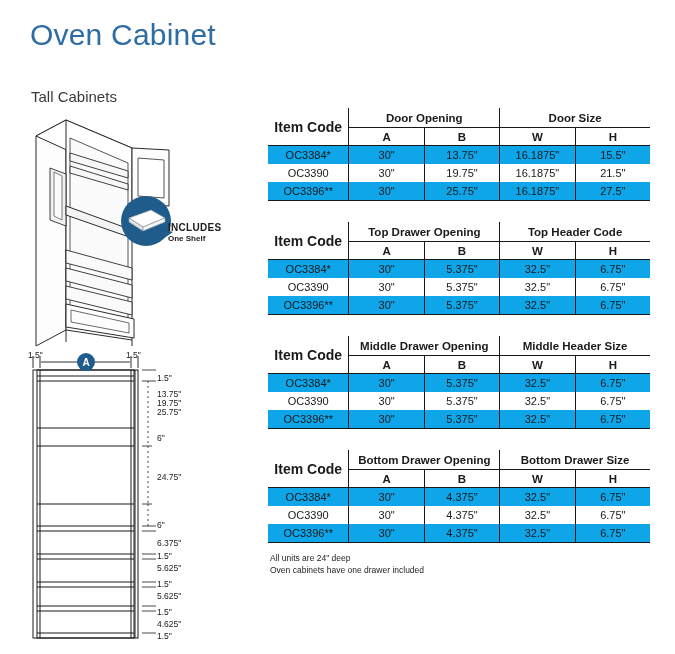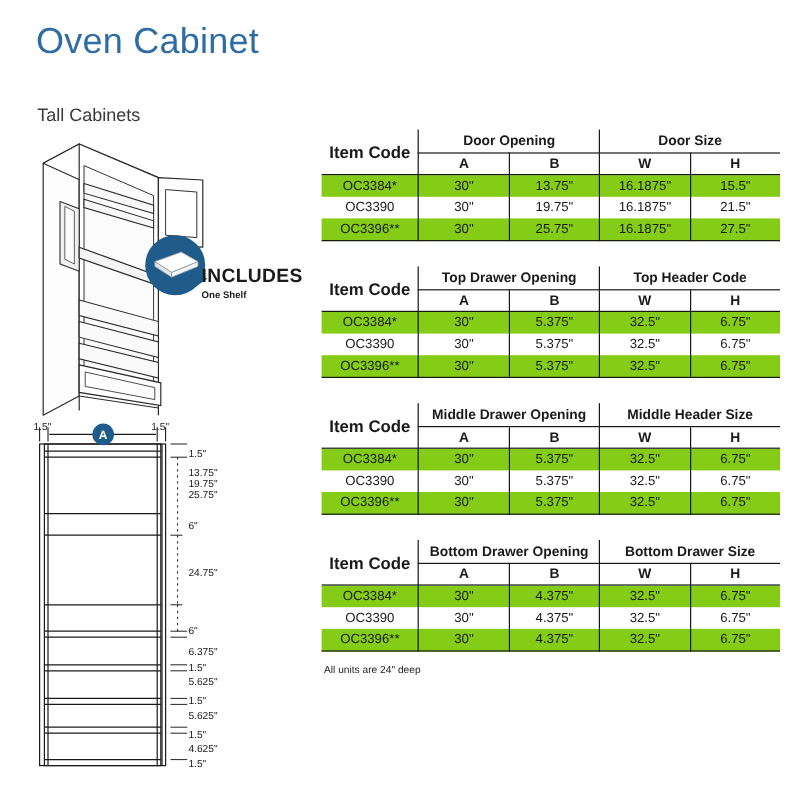--- a/index.html
+++ b/index.html
@@ -24,21 +24,21 @@
     color:#3a3a3a;
     margin-top:28px;
   }
 
   
   #iso-drawing{position:absolute;left:14px;top:108px;width:250px;height:240px;}
   #elev-drawing{position:absolute;left:0px;top:348px;width:258px;height:296px;}
 
   
   .badge-text{position:absolute;left:168px;top:222px;}
-  .badge-text .b1{font-size:16px;font-weight:bold;color:#1b1b1b;letter-spacing:.3px;}
+  .badge-text .b1{font-size:10px;font-weight:bold;color:#1b1b1b;letter-spacing:.3px;}
   .badge-text .b2{font-size:8px;font-weight:bold;color:#1b1b1b;margin-top:1px;}
 
   
   .spec-table{
     position:absolute;left:268px;
     width:382px;
     border-collapse:collapse;
     font-size:11px;
   }
   .spec-table td,.spec-table th{
@@ -57,21 +57,21 @@
     font-weight:bold;font-size:11.5px;
     border-bottom:1.4px solid #16181a;
     height:17px;
   }
   .spec-table .code-head{
     font-weight:bold;font-size:14px;
     border-bottom:1.4px solid #16181a;
   }
   .spec-table .vline{border-right:1.2px solid #16181a;}
   .spec-table .vline-thin{border-right:1px solid #16181a;}
-  .spec-table tr.alt td{background:#84cc16;}
+  .spec-table tr.alt td{background:#0ea5e9;}
   .spec-table tr.last td{border-bottom:1.4px solid #16181a;}
   .col-code{width:80px;}
   .col-q{width:74px;}
 
   
   #footnotes{
     position:absolute;left:270px;top:552px;
     font-size:8.5px;line-height:12px;color:#1d1d1d;
   }
 
@@ -366,13 +366,14 @@
         <td class="col-q vline-thin">30"</td>
         <td class="col-q vline">4.375"</td>
         <td class="col-q vline-thin">32.5"</td>
         <td class="col-q">6.75"</td>
       </tr>
     </tbody>
   </table>
 
 <div id="footnotes">
   <div>All units are 24" deep</div>
+  <div>Oven cabinets have one drawer included</div>
 </div>
 
 </body></html>

